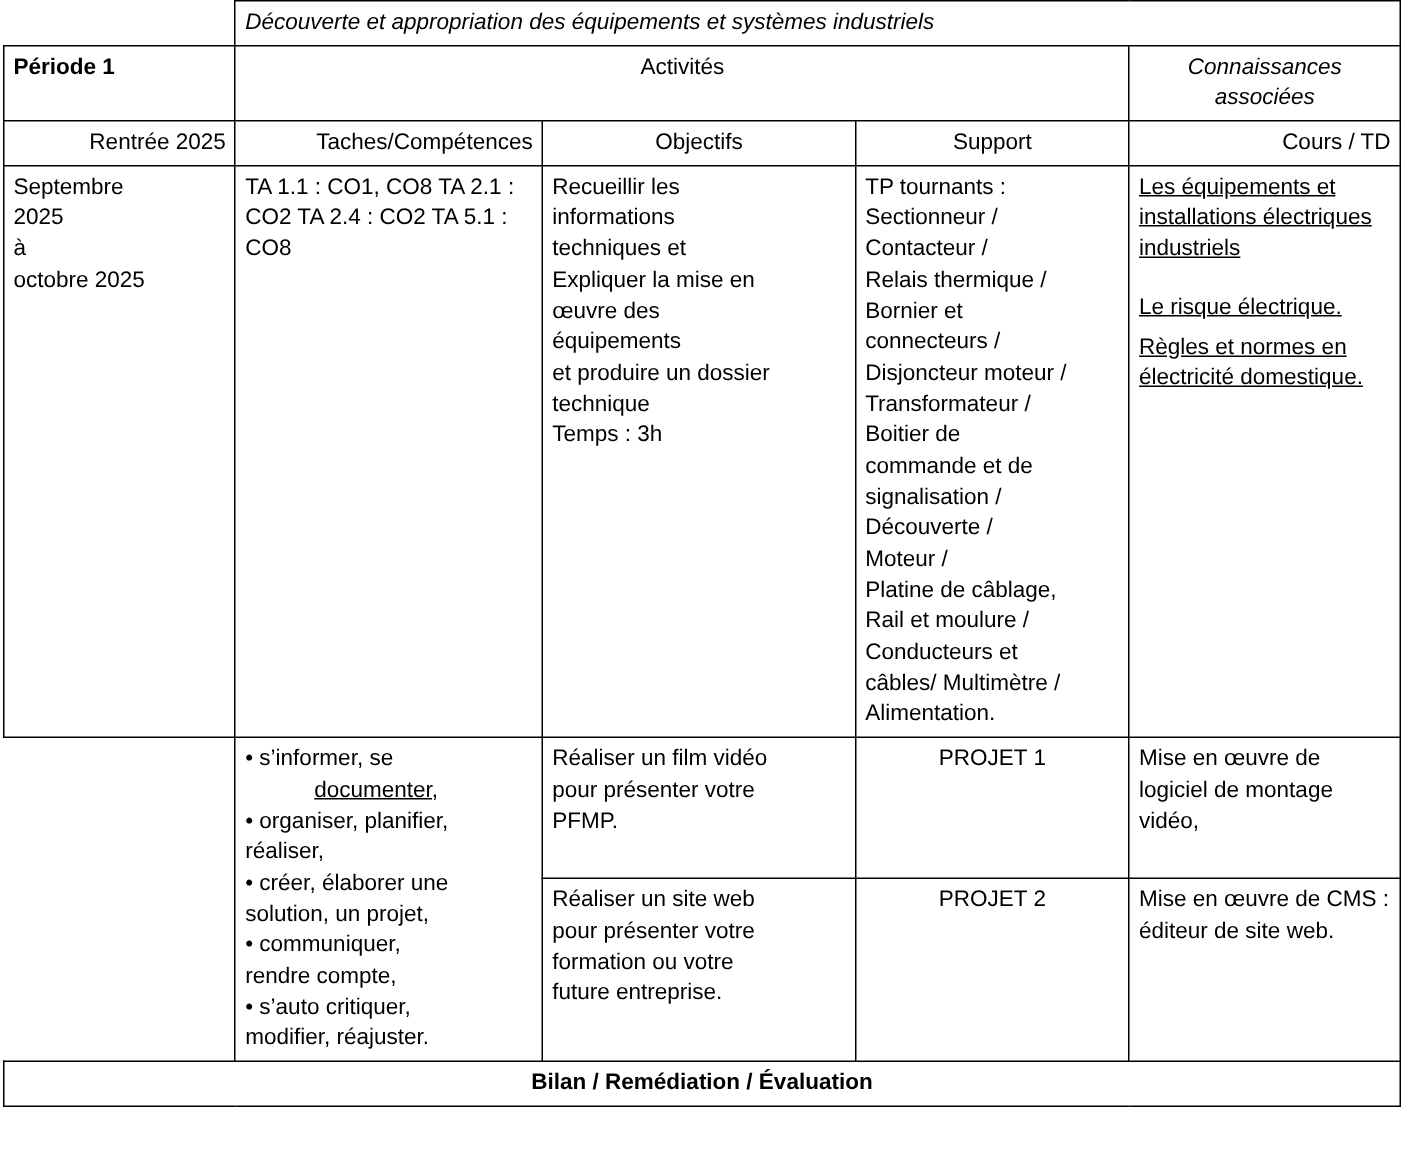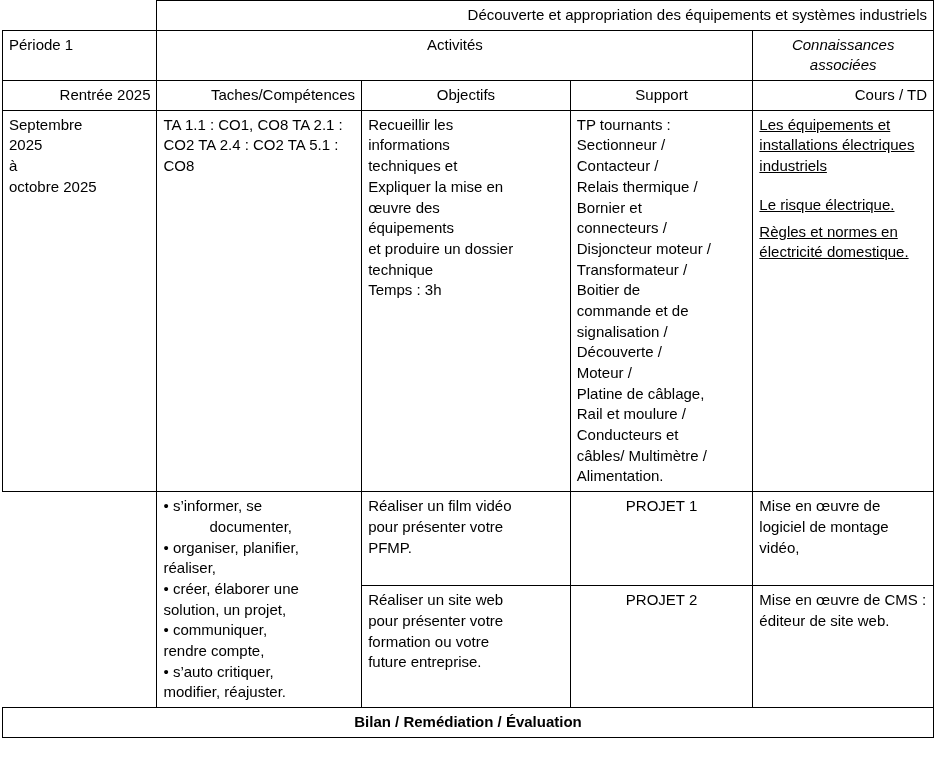--- a/index.html
+++ b/index.html
@@ -30,28 +30,29 @@
     border: 1px solid #000000;
     vertical-align: top;
     padding: 4px 6px;
     font-size: 15px;
     line-height: 1.38;
   }
   td.noborder {
     border: none !important;
   }
   .title-cell {
-    text-align: right;
+    text-align: left;
     font-size: 20px;
     padding: 16px 8px 14px 8px;
     vertical-align: middle;
     line-height: 1.25;
+    font-style: italic;
   }
   .period-cell {
-    font-weight: normal;
+    font-weight: bold;
     vertical-align: middle;
     padding: 6px 6px;
     font-size: 15px;
   }
   .activites-cell {
     text-align: center;
     vertical-align: middle;
     padding: 6px;
   }
   .connaissances-cell {
@@ -110,20 +111,21 @@
     line-height: 1.42;
     padding-top: 6px;
     margin-left: 48px;
   }
   .comp-list .c-line {
     display: block;
   }
   .comp-list .c-indent {
     display: block;
     padding-left: 46px;
+    text-decoration: underline;
   }
   .proj-obj {
     line-height: 2.05;
     padding-top: 6px;
   }
   .proj-obj .o-line {
     display: block;
   }
   .proj-name {
     text-align: center;

